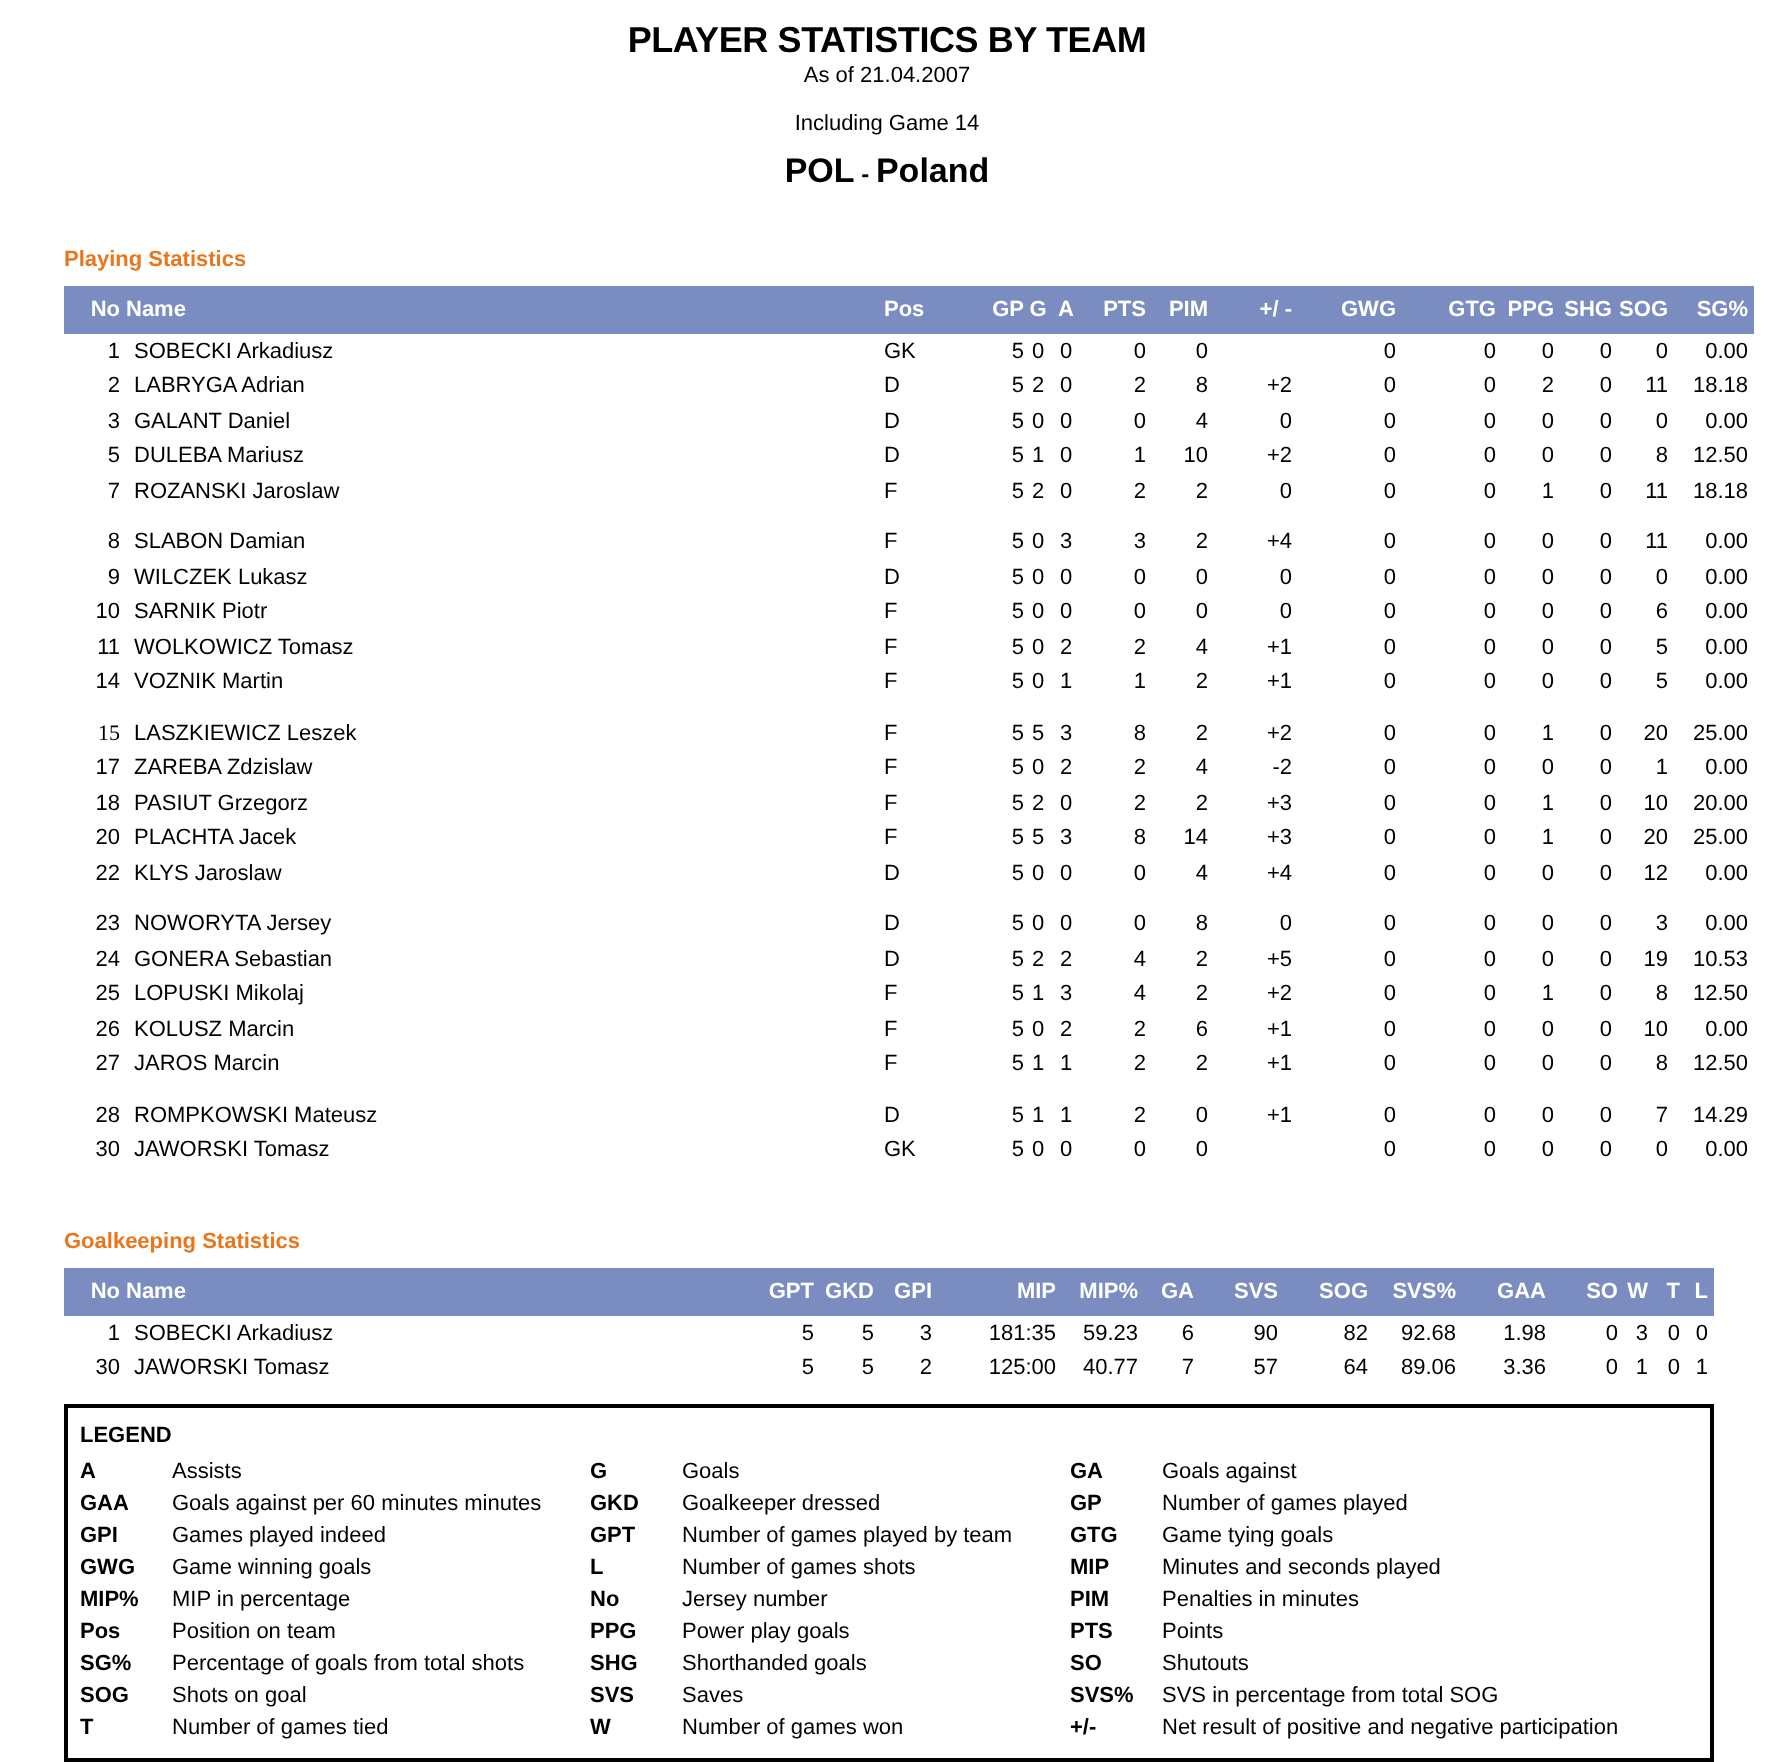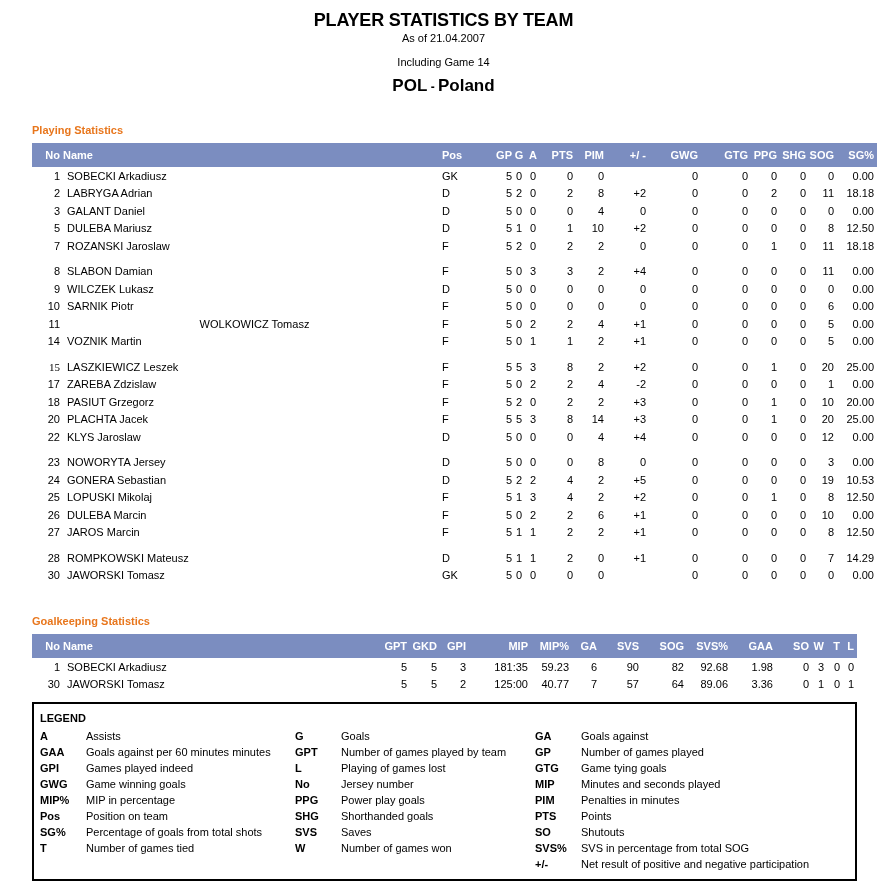--- a/index.html
+++ b/index.html
@@ -206,21 +206,21 @@
         <td class="r">0</td>
         <td class="r">0</td>
         <td class="r">0</td>
         <td class="r">0</td>
         <td class="r">0</td>
         <td class="r">6</td>
         <td class="r" style="padding-right: 3px;">0.00</td>
       </tr>
       <tr>
         <td class="r" style="padding-right: 0px;">11</td>
-        <td class="l" style="padding-left: 7px; text-align: center;">WOLKOWICZ Tomasz</td>
+        <td class="l" style="padding-left: 7px;">WOLKOWICZ Tomasz</td>
         <td class="l">F</td>
         <td class="r">5</td>
         <td class="c">0</td>
         <td class="c">2</td>
         <td class="r">2</td>
         <td class="r">4</td>
         <td class="r">+1</td>
         <td class="r">0</td>
         <td class="r">0</td>
         <td class="r">0</td>
@@ -376,21 +376,21 @@
         <td class="r">+2</td>
         <td class="r">0</td>
         <td class="r">0</td>
         <td class="r">1</td>
         <td class="r">0</td>
         <td class="r">8</td>
         <td class="r" style="padding-right: 3px;">12.50</td>
       </tr>
       <tr>
         <td class="r" style="padding-right: 0px;">26</td>
-        <td class="l" style="padding-left: 7px;">DULEBA Marcin</td>
+        <td class="l" style="padding-left: 7px;">KOLUSZ Marcin</td>
         <td class="l">F</td>
         <td class="r">5</td>
         <td class="c">0</td>
         <td class="c">2</td>
         <td class="r">2</td>
         <td class="r">6</td>
         <td class="r">+1</td>
         <td class="r">0</td>
         <td class="r">0</td>
         <td class="r">0</td>
@@ -536,26 +536,28 @@
 <div class="legend">
   <div class="legend-title">LEGEND</div>
   <div class="legend-col" style="left:6px;">
       <div class="legend-row"><span class="abbr" style="width: 46px;">A</span><span>Assists</span></div>
       <div class="legend-row"><span class="abbr" style="width: 46px;">GAA</span><span>Goals against per 60 minutes minutes</span></div>
       <div class="legend-row"><span class="abbr" style="width: 46px;">GPI</span><span>Games played indeed</span></div>
       <div class="legend-row"><span class="abbr" style="width: 46px;">GWG</span><span>Game winning goals</span></div>
       <div class="legend-row"><span class="abbr" style="width: 46px;">MIP%</span><span>MIP in percentage</span></div>
       <div class="legend-row"><span class="abbr" style="width: 46px;">Pos</span><span>Position on team</span></div>
       <div class="legend-row"><span class="abbr" style="width: 46px;">SG%</span><span>Percentage of goals from total shots</span></div>
+      <div class="legend-row"><span class="abbr" style="width: 46px;">SOG</span><span>Shots on goal</span></div>
       <div class="legend-row"><span class="abbr" style="width: 46px;">T</span><span>Number of games tied</span></div>
     </div>
   <div class="legend-col" style="left:261px;">
       <div class="legend-row"><span class="abbr" style="width: 46px;">G</span><span>Goals</span></div>
+      <div class="legend-row"><span class="abbr" style="width: 46px;">GKD</span><span>Goalkeeper dressed</span></div>
       <div class="legend-row"><span class="abbr" style="width: 46px;">GPT</span><span>Number of games played by team</span></div>
-      <div class="legend-row"><span class="abbr" style="width: 46px;">L</span><span>Playing of games lost</span></div>
+      <div class="legend-row"><span class="abbr" style="width: 46px;">L</span><span>Number of games shots</span></div>
       <div class="legend-row"><span class="abbr" style="width: 46px;">No</span><span>Jersey number</span></div>
       <div class="legend-row"><span class="abbr" style="width: 46px;">PPG</span><span>Power play goals</span></div>
       <div class="legend-row"><span class="abbr" style="width: 46px;">SHG</span><span>Shorthanded goals</span></div>
       <div class="legend-row"><span class="abbr" style="width: 46px;">SVS</span><span>Saves</span></div>
       <div class="legend-row"><span class="abbr" style="width: 46px;">W</span><span>Number of games won</span></div>
     </div>
   <div class="legend-col" style="left:501px;">
       <div class="legend-row"><span class="abbr" style="width: 46px;">GA</span><span>Goals against</span></div>
       <div class="legend-row"><span class="abbr" style="width: 46px;">GP</span><span>Number of games played</span></div>
       <div class="legend-row"><span class="abbr" style="width: 46px;">GTG</span><span>Game tying goals</span></div>

